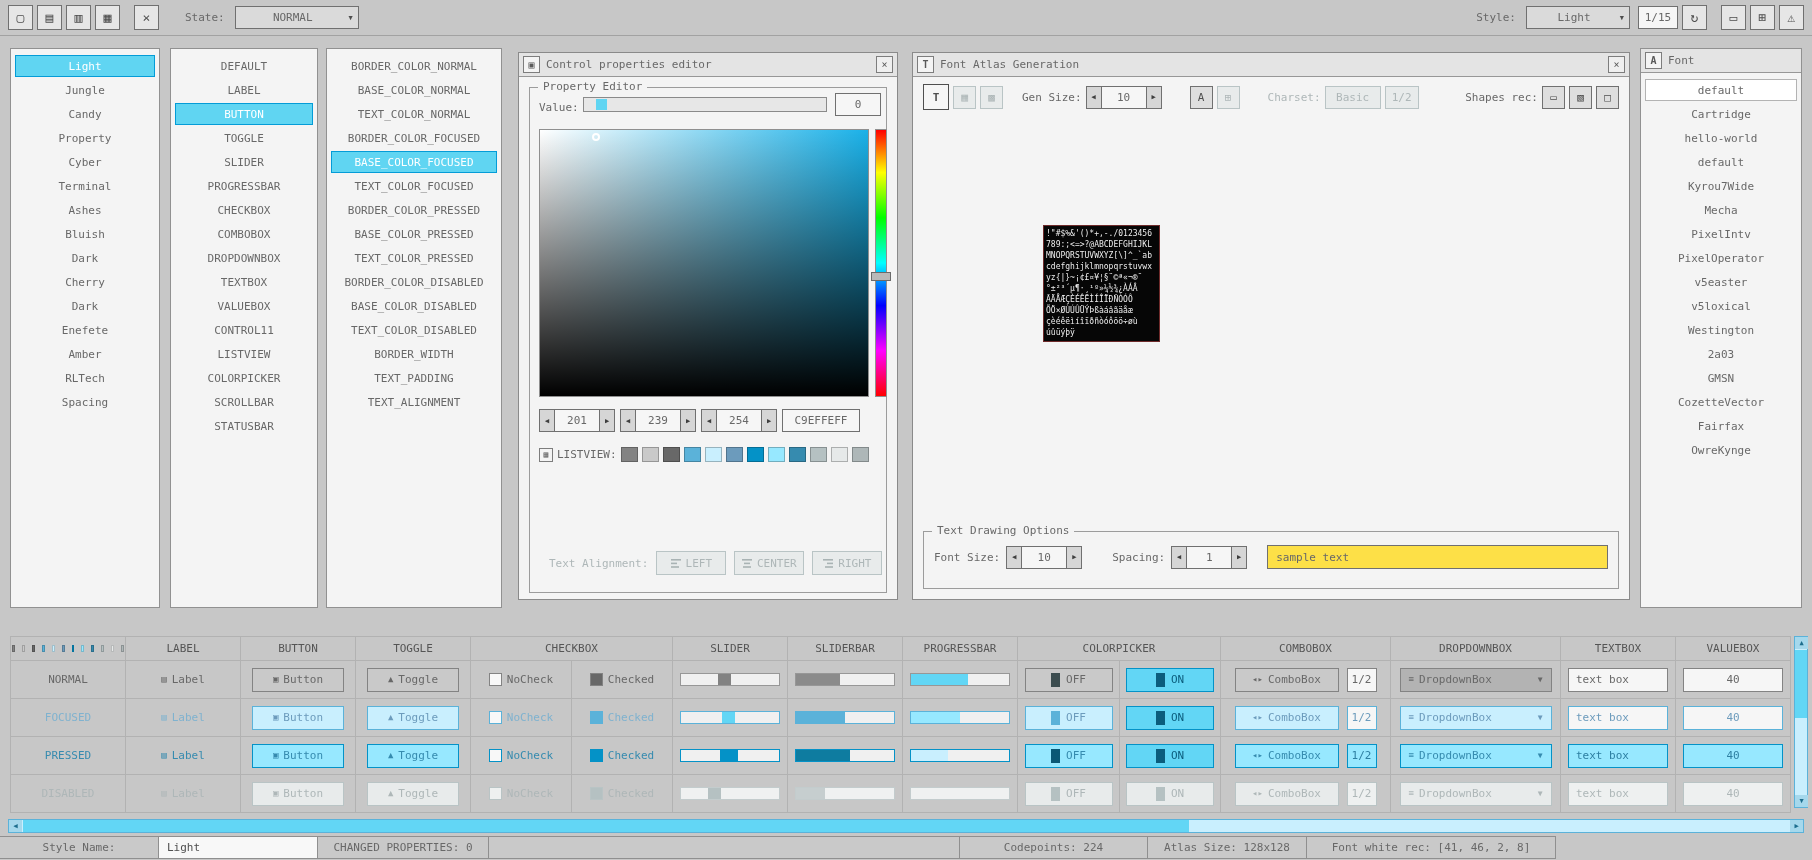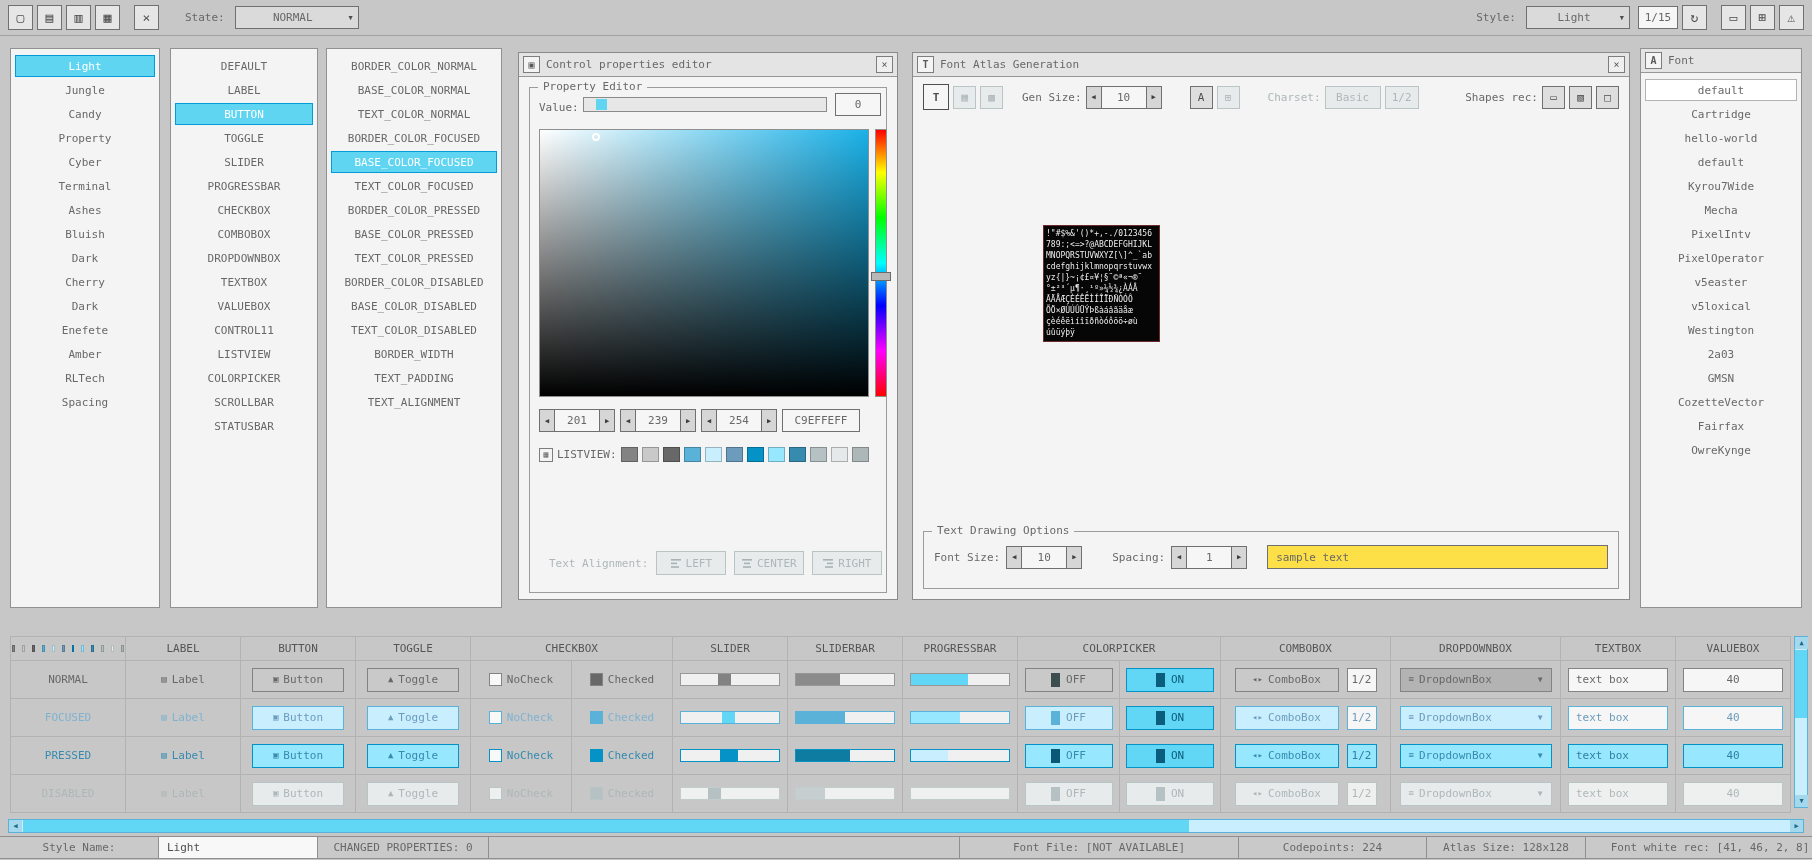--- a/index.html
+++ b/index.html
@@ -808,17 +808,16 @@
   <div class="scarr" style="left:0;top:0">◀</div>
   <div id="hthumb" style="width: 65%;"></div>
   <div class="scarr" style="right:0;top:0">▶</div>
 </div>
 
 <div id="statusbar">
   <div class="scell" style="width:160px">Style Name:</div>
   <div class="scell sname" style="width:160px">Light</div>
   <div class="scell" style="width:172px">CHANGED PROPERTIES: 0</div>
   <div class="scell" style="width:472px"></div>
-  <div class="scell" style="width:280px">Font File: [NOT AVAILABLE]</div>
   <div class="scell" style="width:189px">Codepoints: 224</div>
   <div class="scell" style="width:160px">Atlas Size: 128x128</div>
   <div class="scell" style="width:250px">Font white rec: [41, 46, 2, 8]</div>
 </div>
 
 </body></html>

